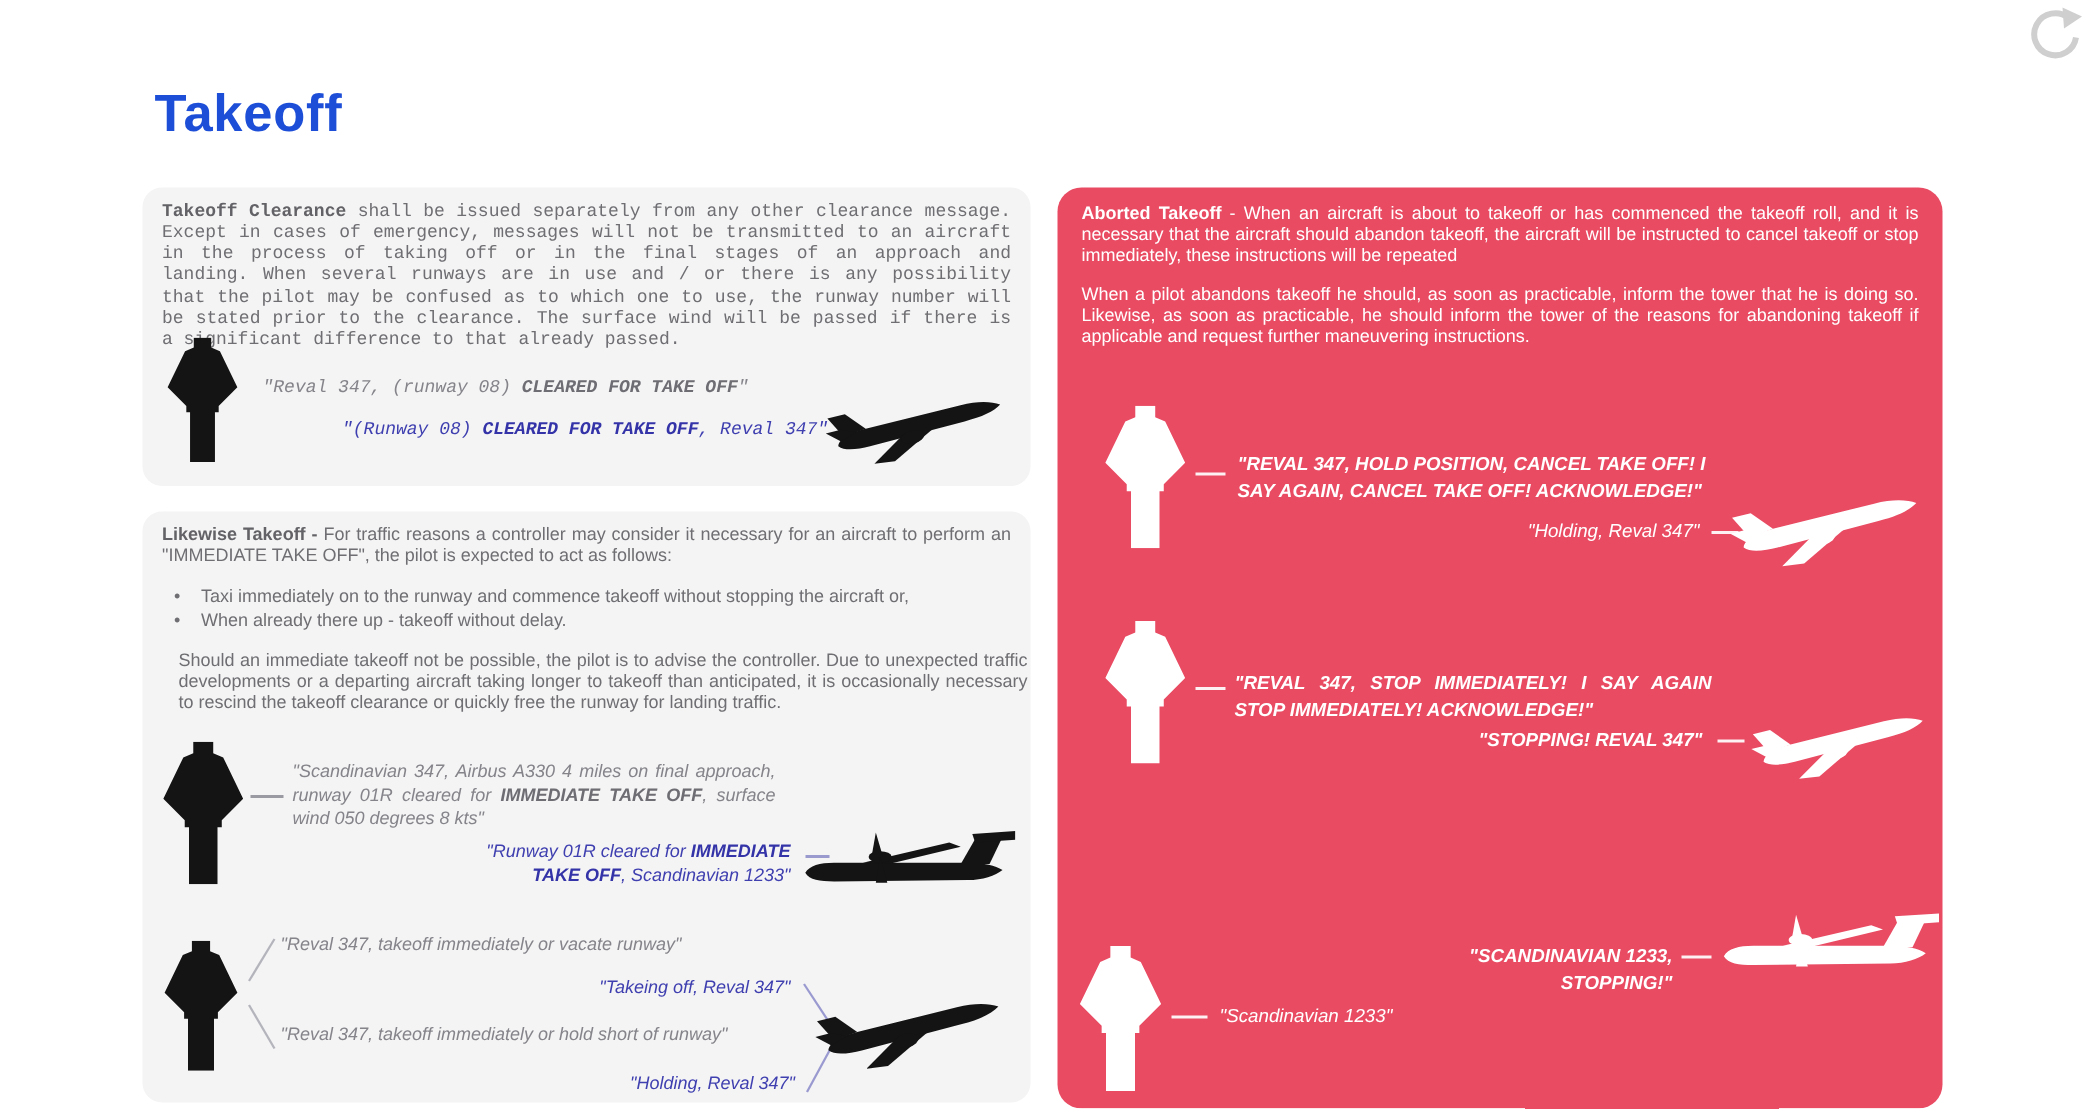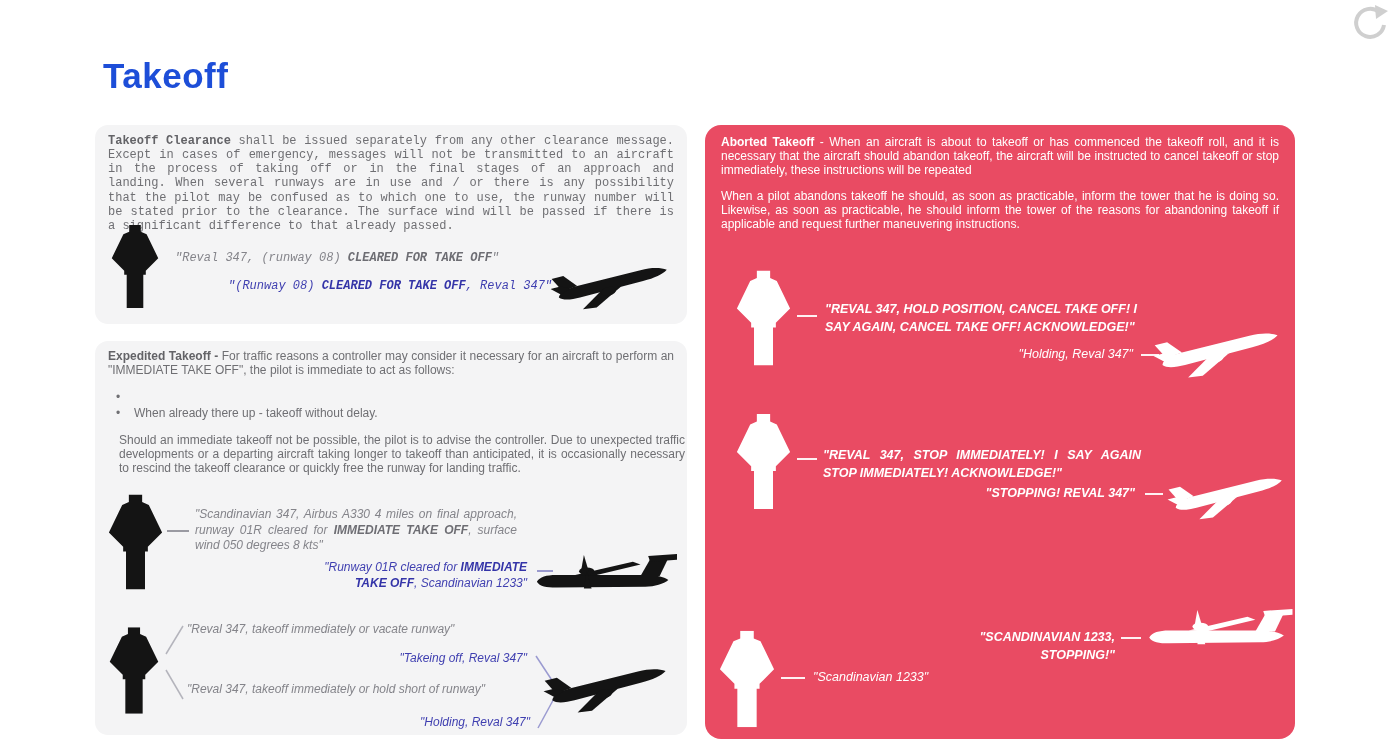--- a/index.html
+++ b/index.html
@@ -98,25 +98,26 @@
     </div>
     <div class="icon ic-black tilt" style="left:455px;top:133px;width:120px;height:50px;">
       <svg viewBox="0 0 140 50">
           <use href="#sym-jet"></use>
         </svg>
     </div>
   </div>
 
   <div id="panel-expedited" class="panel gray">
     <div class="para" style="left:13px;top:8px;width:566px;">
-      <span class="lead">Expedited Takeoff -</span><span> For traffic reasons a controller may consider it necessary for an aircraft to perform an "IMMEDIATE TAKE OFF", the pilot is immediate to act as follows:</span>
+      <span class="lead">Likewise Takeoff -</span><span> For traffic reasons a controller may consider it necessary for an aircraft to perform an "IMMEDIATE TAKE OFF", the pilot is expected to act as follows:</span>
     </div>
     <div class="bullets" style="left:13px;top:49px;width:566px;">
       <div class="bullet-row">
         <span class="bmark">•</span>
+        <span>Taxi immediately on to the runway and commence takeoff without stopping the aircraft or,</span>
       </div>
       <div class="bullet-row">
         <span class="bmark">•</span>
         <span>When already there up - takeoff without delay.</span>
       </div>
     </div>
     <div class="para" style="left:24px;top:92px;width:566px;">Should an immediate takeoff not be possible, the pilot is to advise the controller. Due to unexpected traffic developments or a departing aircraft taking longer to takeoff than anticipated, it is occasionally necessary to rescind the takeoff clearance or quickly free the runway for landing traffic.</div>
 
     <div class="icon ic-black" style="left:12px;top:146px;width:57px;height:110px;">
       <svg viewBox="0 0 60 100">

